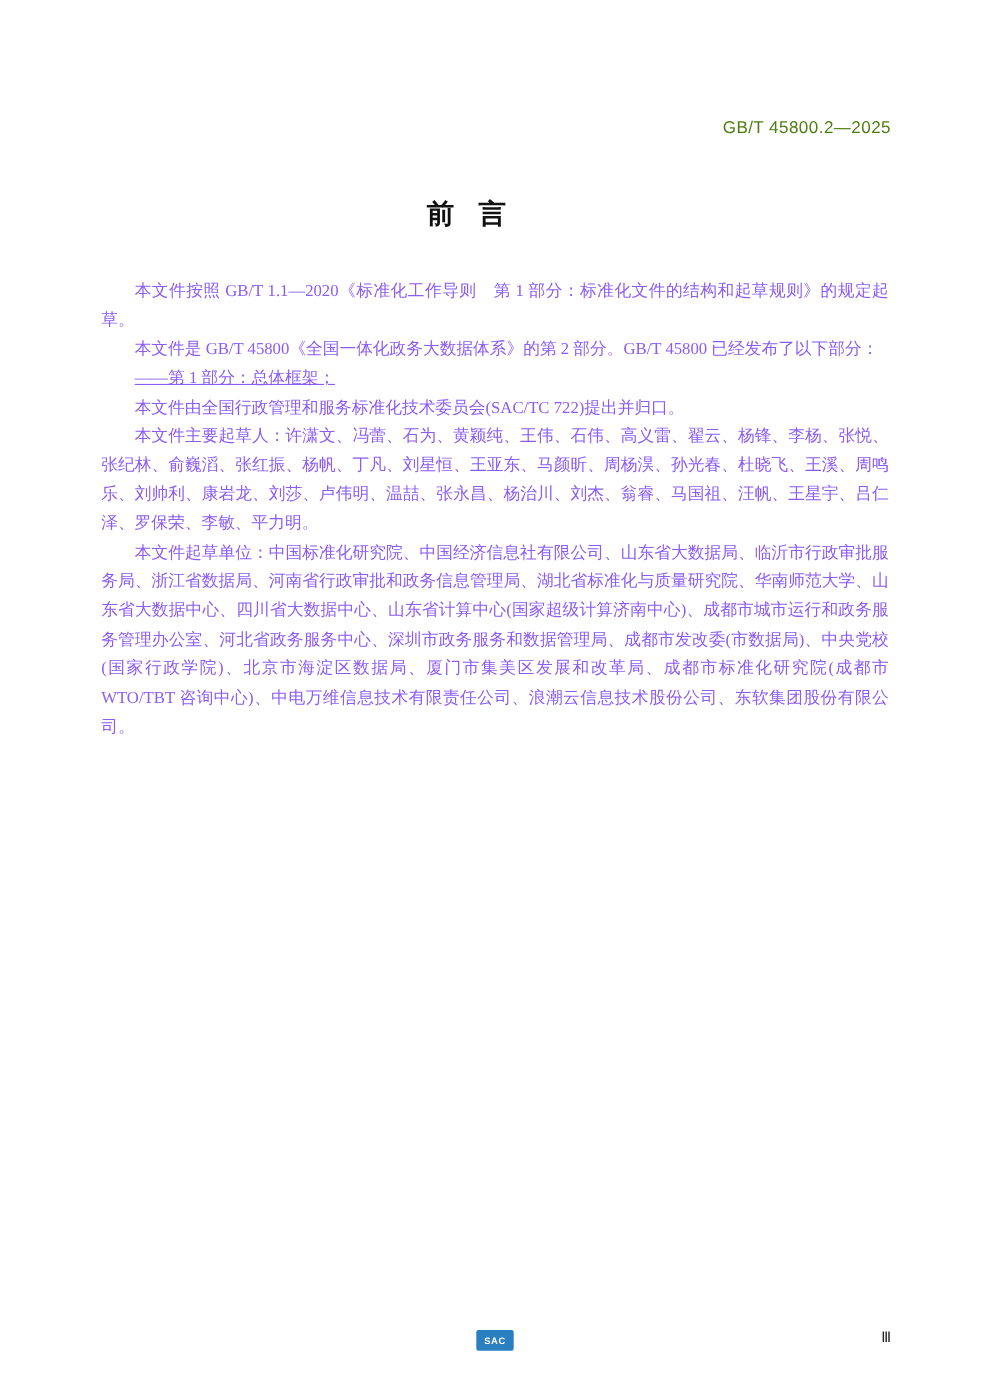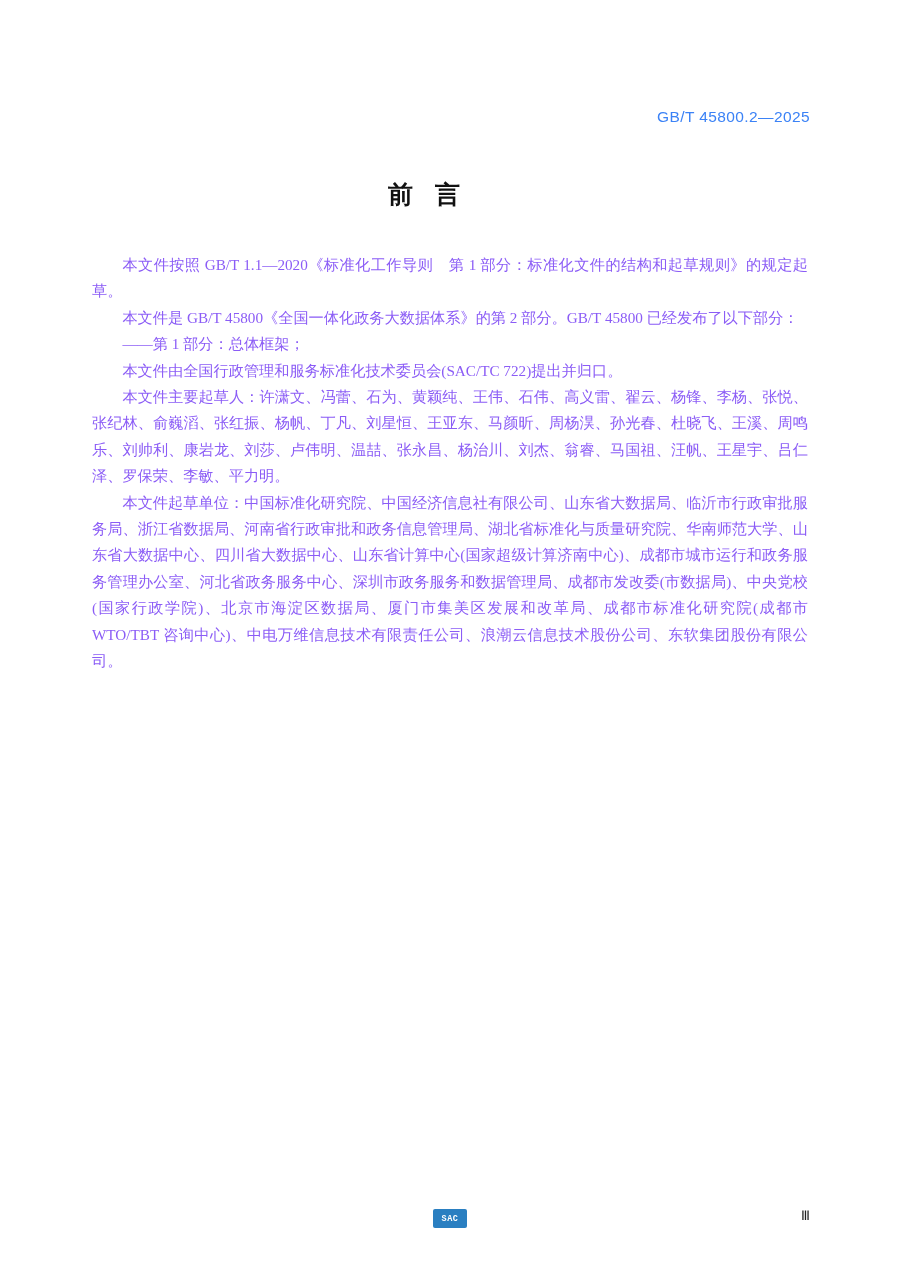--- a/index.html
+++ b/index.html
@@ -18,21 +18,21 @@
     overflow: hidden;
   }
   
   .header {
     position: absolute;
     top: 108px;
     right: 90px;
     font-family: "Liberation Sans", sans-serif;
     font-size: 15.5px;
     letter-spacing: 0.4px;
-    color: #3b82f6;
+    color: #4d7c0f;
     white-space: nowrap;
   }
   
   .doc-title {
     position: absolute;
     top: 178px;
     left: 0;
     width: 848px;
     text-align: center;
     font-family: "Liberation Serif", serif;
@@ -53,40 +53,41 @@
     text-align: justify;
     text-justify: inter-ideograph;
     color: #8b5cf6;
   }
   .body p {
     margin: 0;
     text-indent: 2em;
   }
   .body p.dash {
     text-indent: 2em;
+    text-decoration: underline;
   }
   .body p.run {
     text-indent: 2em;
   }
   
   .footer-logo {
     position: absolute;
     left: 50%;
     transform: translateX(-50%);
     bottom: 44px;
     width: 34px;
     height: 19px;
     background: #2a7fc1;
     border-radius: 2px;
     display: flex;
     align-items: center;
     justify-content: center;
   }
   .footer-logo span {
-    font-family: Liberation Mono, monospace;
+    font-family: Liberation Sans, sans-serif;
     font-size: 8.5px;
     font-weight: bold;
     color: #ffffff;
     letter-spacing: 0.5px;
   }
   .page-number {
     position: absolute;
     right: 90px;
     bottom: 48px;
     font-family: "Liberation Serif", serif;

